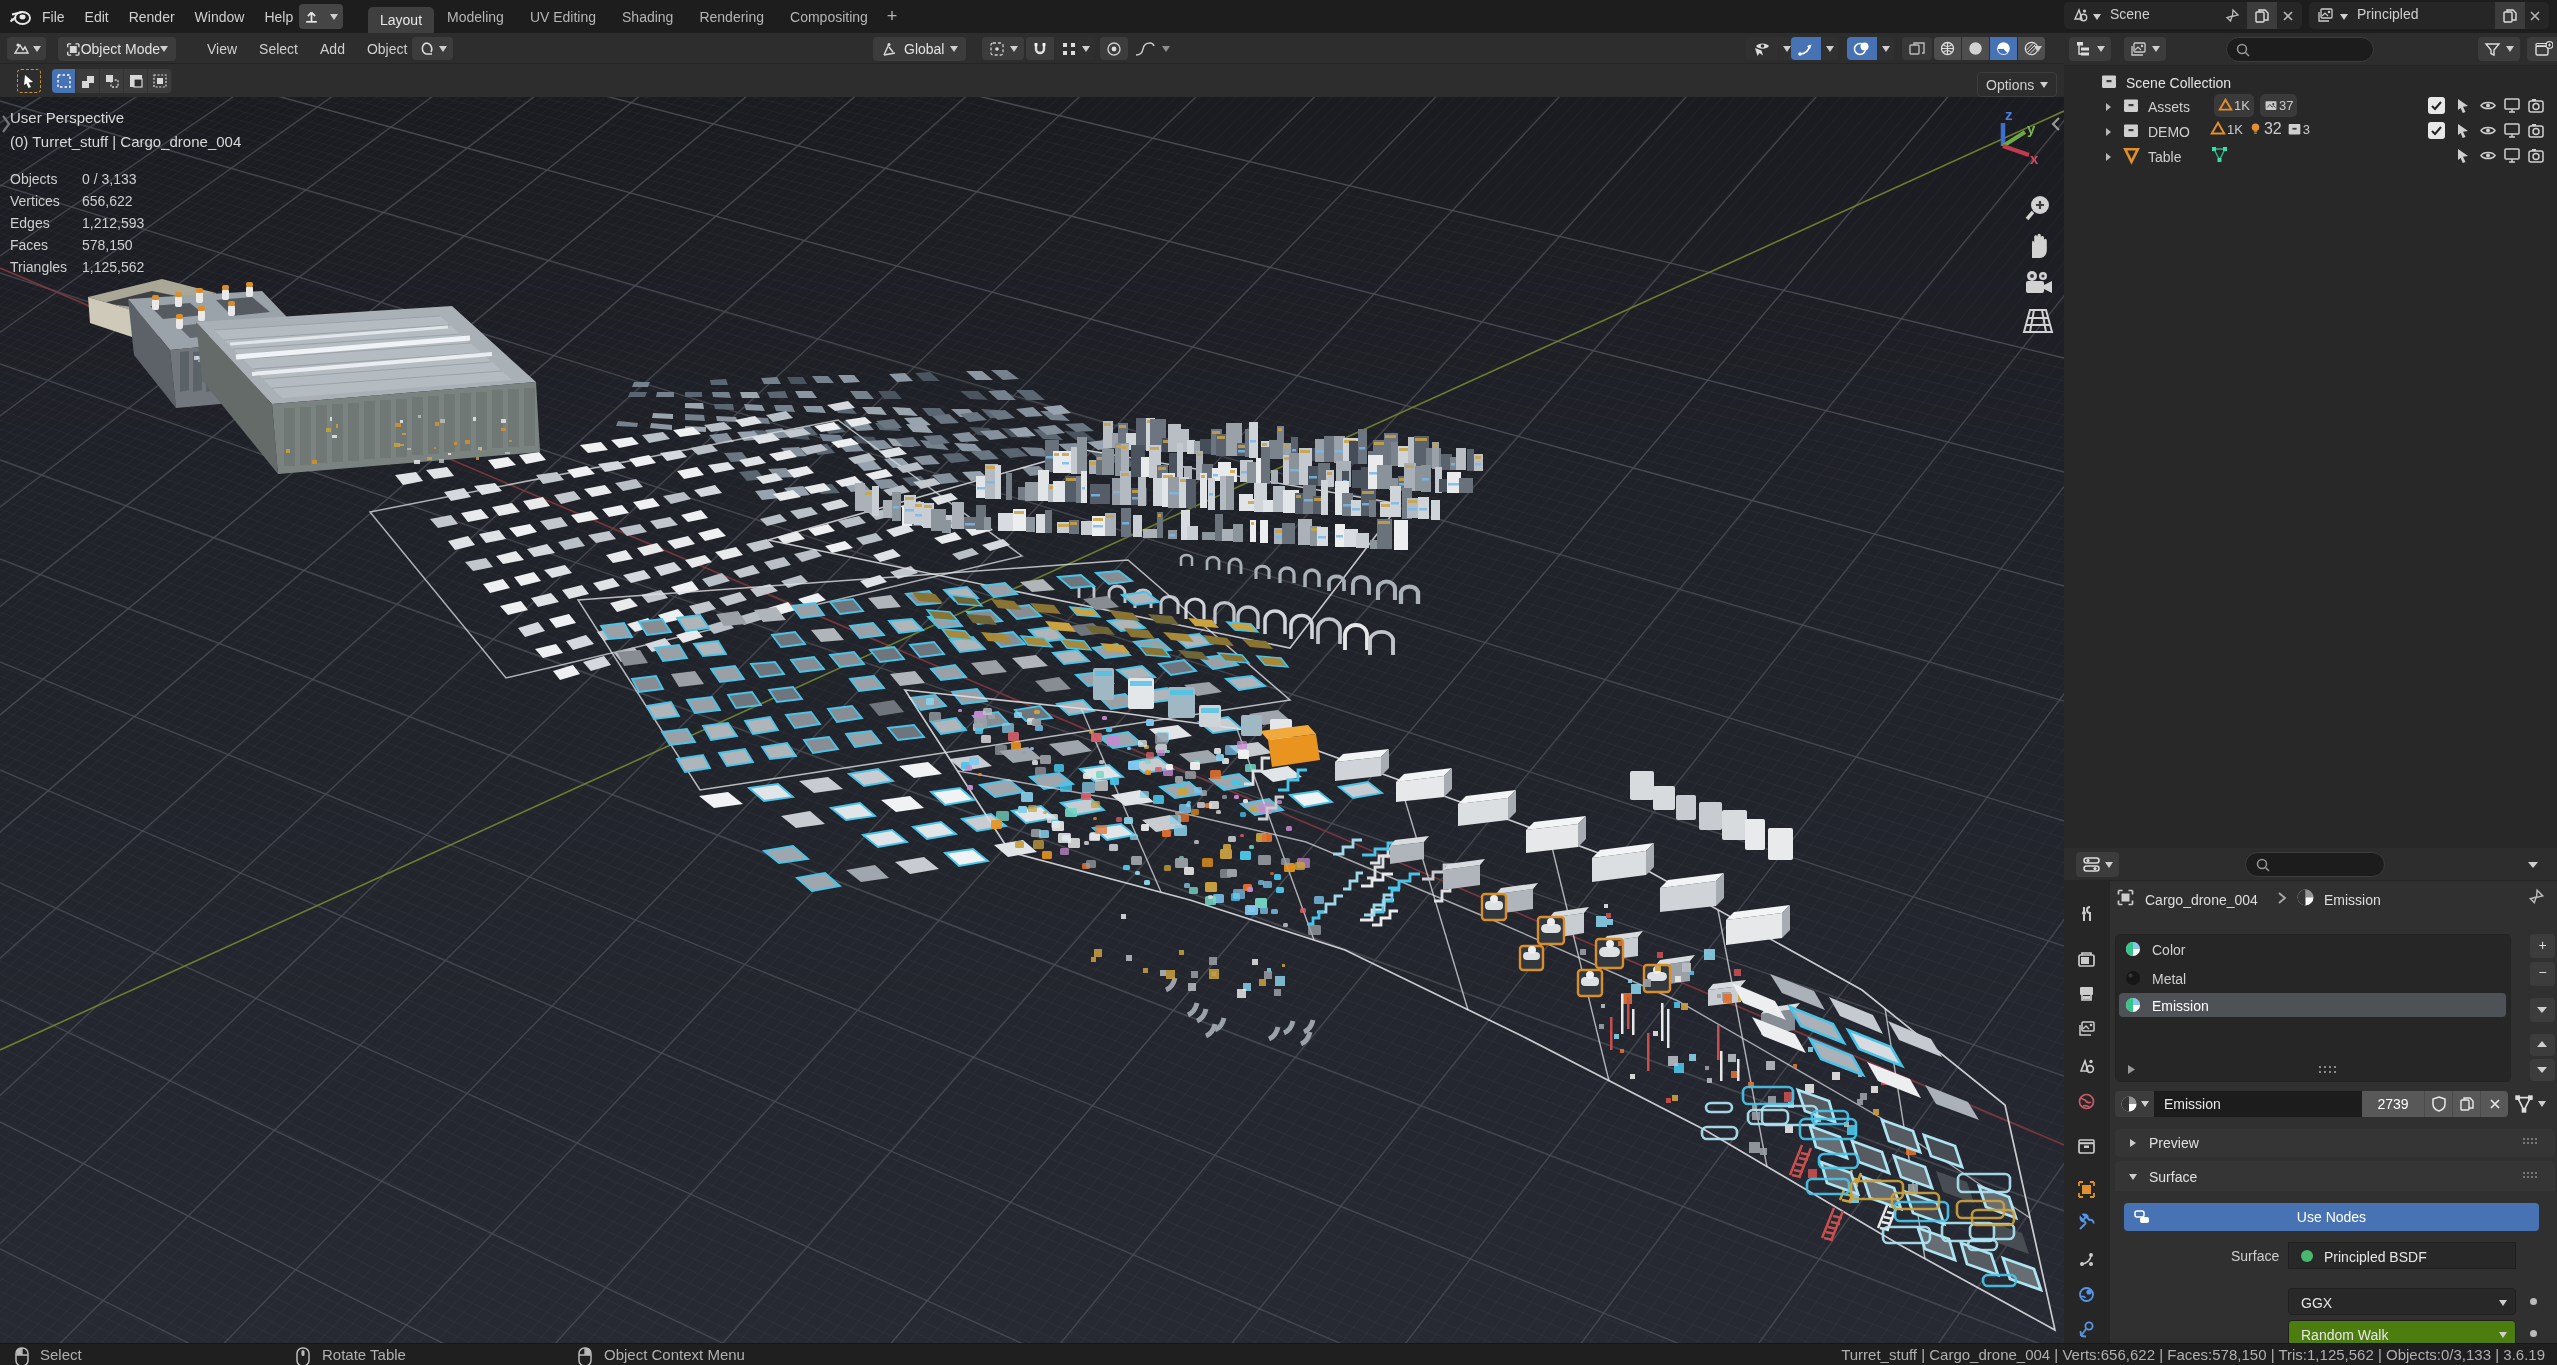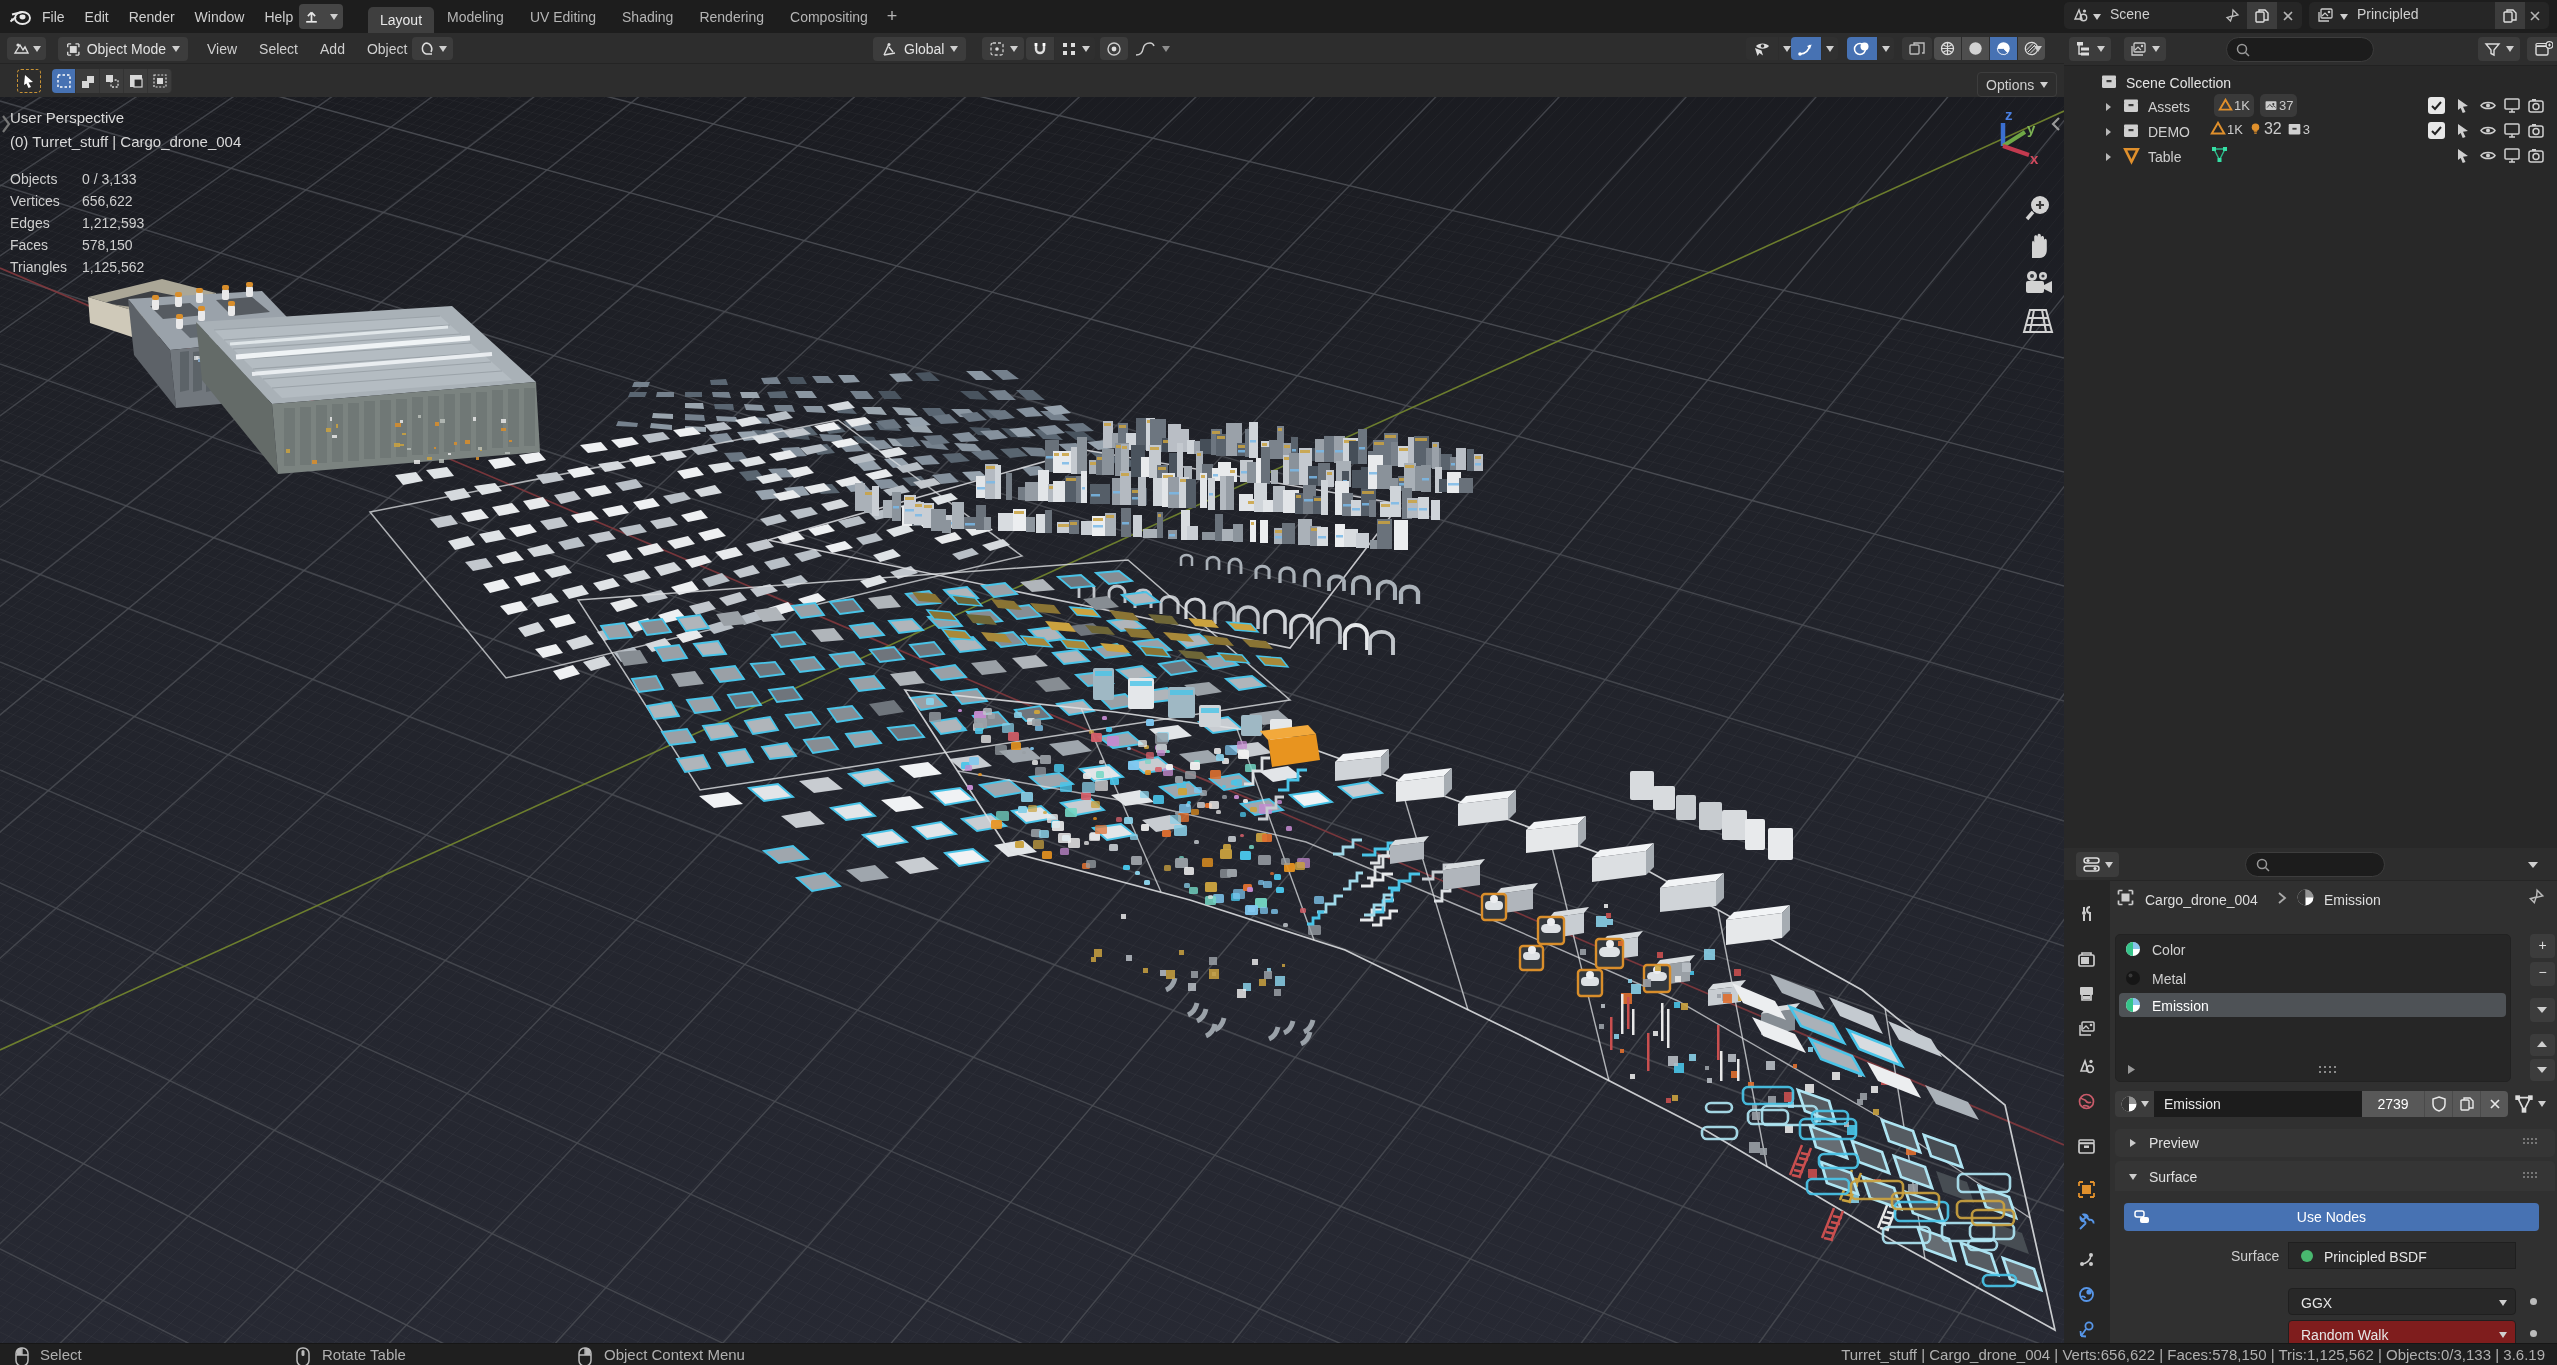--- a/index.html
+++ b/index.html
@@ -1365,21 +1365,21 @@
 <div class="abs" style="left:0;top:33px;width:2064px;height:31px;background:#2d2d2d;border-bottom:1px solid #242424">
 
   <div class="row abs" style="left:7px;top:4px;height:23px;background:#3c3c3c;border-radius:4px;padding:0 5px;gap:3px">
     <svg width="18" height="18" viewBox="0 0 18 18">
       <path d="M3 13l5-8 3 5 2-3 3 6z" fill="none" stroke="#ddd" stroke-width="1.4"></path>
       <circle cx="6" cy="5" r="1.6" fill="#ddd"></circle>
     </svg>
     <span class="v" style="border-left-width:4px;border-right-width:4px"></span>
   </div>
 
-  <div class="row abs txt" style="left:58px;top:4px;height:24px;width:130px;background:#3c3c3c;border-radius:4px;padding:0 8px;gap:6px">
+  <div class="row abs txt" style="left:58px;top:4px;height:24px;width:118px;background:#3c3c3c;border-radius:4px;padding:0 8px;">
     <svg width="17" height="17" viewBox="0 0 17 17">
       <rect x="4.5" y="4.5" width="8" height="8" fill="#d8d8d8"></rect>
       <path d="M2 2h4M2 2v4M15 2h-4M15 2v4M2 15h4M2 15v-4M15 15h-4M15 15v-4" stroke="#d8d8d8" stroke-width="1.6" fill="none"></path>
     </svg>
     <span style="color:#e2e2e2">Object Mode</span>
     <span class="v" style="border-left-width:4px;border-right-width:4px"></span>
   </div>
   <div class="row txt" style="position:absolute;left:196px;top:0;height:31px">
     <span style="padding:0 11px">View</span>
       <span style="padding:0 11px">Select</span>
@@ -2020,21 +2020,21 @@
   <span class="abs txt" style="left:167px;top:400px;color:#cfcfcf">Surface</span>
   <div class="abs" style="left:224px;top:394px;width:228px;height:27px;background:#282828;border:1px solid #1f1f1f;border-radius:0">
     <span style="position:absolute;left:12px;top:7px;width:12px;height:12px;border-radius:50%;background:#49b86f"></span>
     <span class="txt" style="position:absolute;left:35px;top:6px;color:#e6e6e6">Principled BSDF</span>
   </div>
   <div class="abs" style="left:224px;top:440px;width:228px;height:27px;background:#282828;border:1px solid #1f1f1f;border-radius:4px">
     <span class="txt" style="position:absolute;left:12px;top:6px;color:#e6e6e6">GGX</span>
     <span class="v" style="position:absolute;right:8px;top:11px;border-left-width:4px;border-right-width:4px"></span>
   </div>
   <span class="abs" style="left:466px;top:450px;width:7px;height:7px;border-radius:50%;background:#bbb"></span>
-  <div class="abs" style="left:224px;top:472px;width:228px;height:27px;background:#7f1d1d;border:1px solid #1f1f1f;border-radius:4px">
+  <div class="abs" style="left:224px;top:472px;width:228px;height:27px;background:#4d7c0f;border:1px solid #1f1f1f;border-radius:4px">
     <span class="txt" style="position:absolute;left:12px;top:6px;color:#e6e6e6">Random Walk</span>
     <span class="v" style="position:absolute;right:8px;top:11px;border-left-width:4px;border-right-width:4px"></span>
   </div>
   <span class="abs" style="left:466px;top:482px;width:7px;height:7px;border-radius:50%;background:#bbb"></span>
 </div>
 
 <div class="abs" style="left:0;top:1343px;width:2557px;height:22px;background:#1f1f1f;border-top:1px solid #161616">
   <svg class="abs" style="left:15px;top:3px" width="14" height="20" viewBox="0 0 14 20">
       <rect x="1" y="1" width="12" height="18" rx="5.5" fill="none" stroke="#bbb" stroke-width="1.5"></rect>
       <path d="M7 1v7M1 8h12" stroke="#bbb" stroke-width="1.3"></path>

